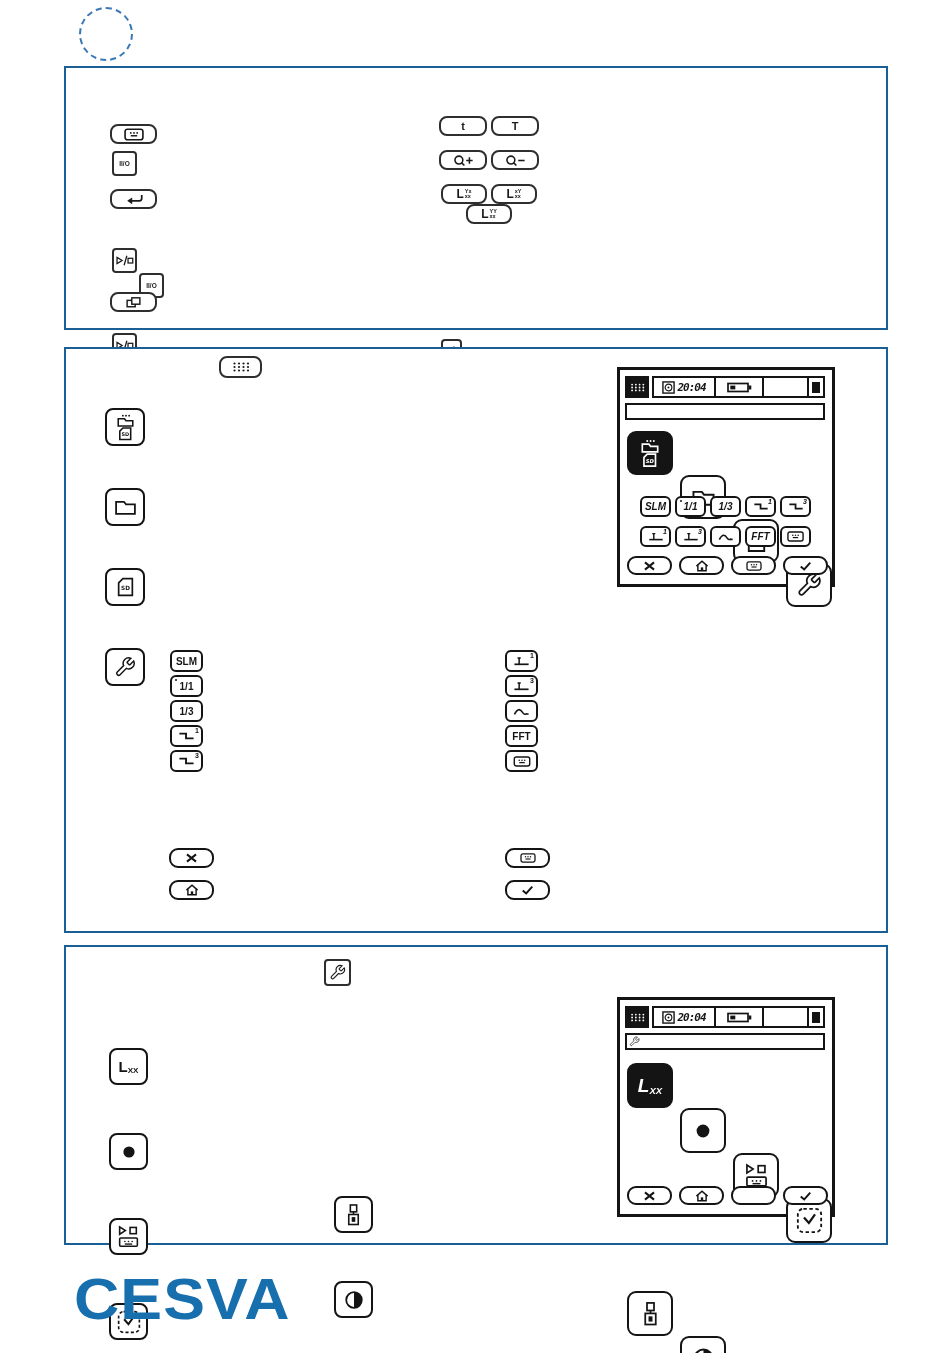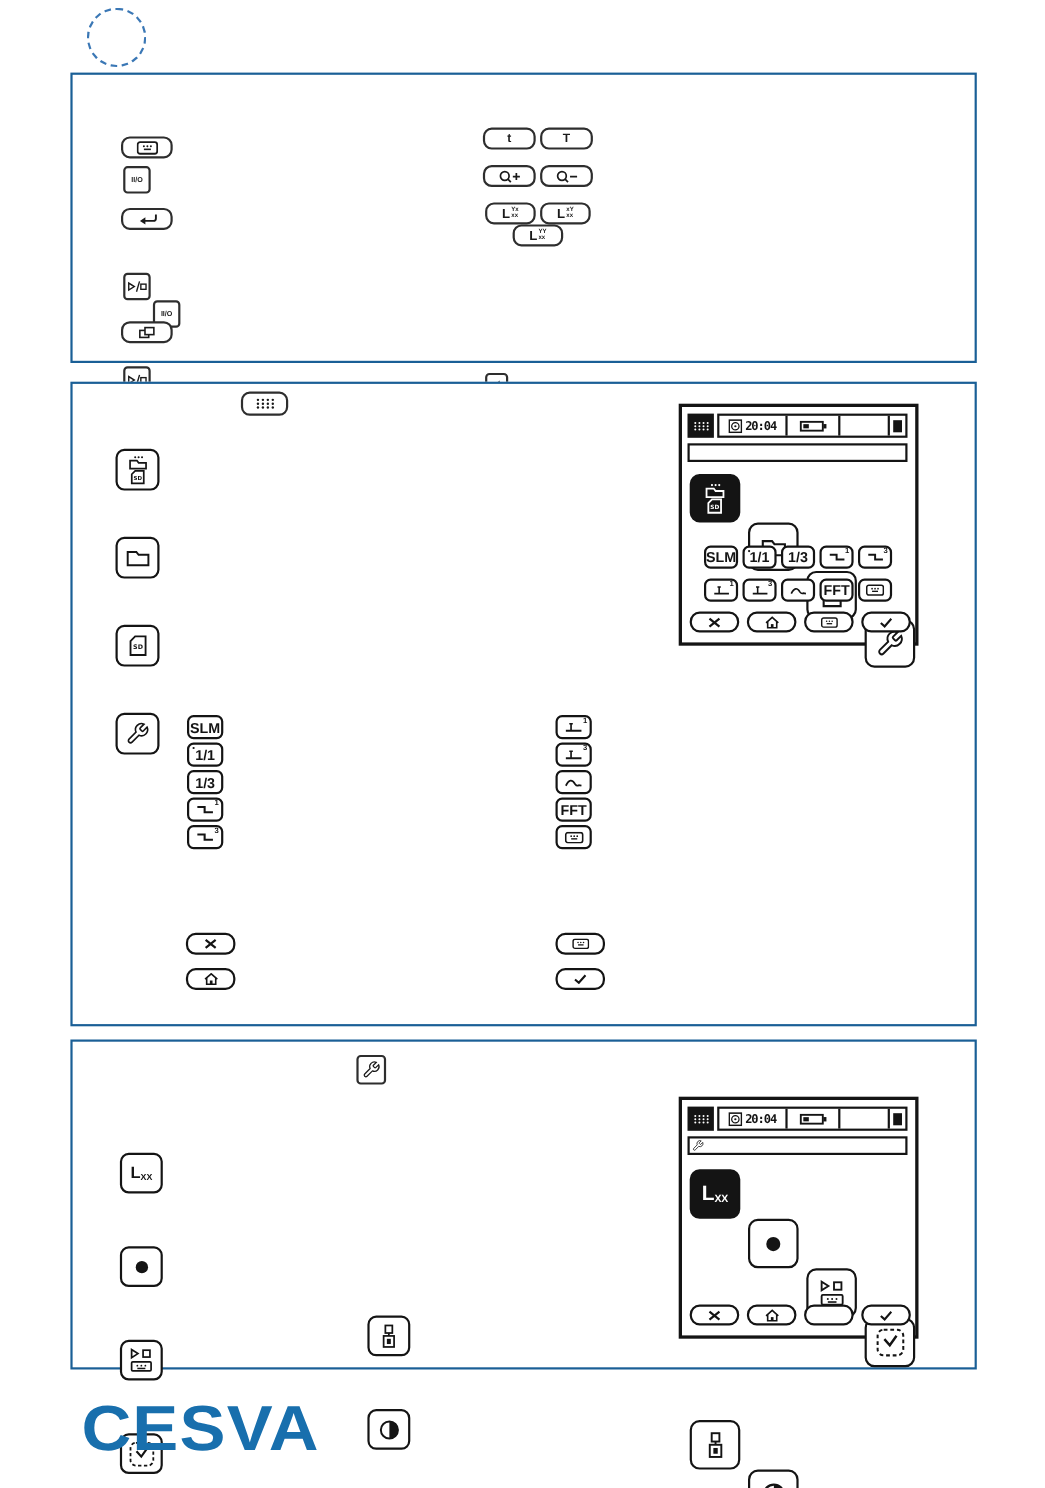--- a/index.html
+++ b/index.html
@@ -17,32 +17,32 @@
   .keytxt{font-weight:bold;font-size:11px;}
   
   .lkm{font-weight:bold;font-size:12px;line-height:10px;}
   .lkstack{display:flex;flex-direction:column;margin-left:1px;}
   .lkstack i{font-style:normal;font-weight:bold;font-size:5.5px;line-height:5px;display:block;}
   .lmain{font-weight:bold;font-size:19px;line-height:16px;}
   .lsub{font-weight:bold;font-size:9.5px;margin-top:9px;}
   .lmain.md{font-size:15px;line-height:13px;}
   .lsub.md{font-size:8px;margin-top:7px;}
   
-  .screen{border:3px solid #141414;background:#fff;color:#141414;}
+  .screen{border:3px solid #141414;background:#fff;color:#141414;font-style:italic;}
   .statusbar{display:flex;border:2px solid #141414;align-items:stretch;}
   .seg{display:flex;align-items:center;justify-content:center;gap:2px;}
   .seg.br{border-right:2px solid #141414;}
   .seg.grow{flex:1;}
   .seg.stop{border-left:2px solid #141414;width:14px;}
   .blacksq{width:8px;height:11px;background:#141414;}
   .menutile{background:#141414;display:flex;align-items:center;justify-content:center;color:#fff;}
   .timetxt{font-family:"DejaVu Sans Mono",monospace;font-weight:bold;font-size:11px;letter-spacing:-1px;}
   .inputbar{border:2px solid #141414;display:flex;align-items:center;padding-left:2px;}
   .skey{position:absolute;box-sizing:border-box;border:2px solid #141414;border-radius:6px;background:#fff;display:flex;align-items:center;justify-content:center;color:#141414;}
-  .skey .klabel{font-size:13px;}
+  .skey .klabel{font-size:10px;}
   .supd{position:absolute;right:2px;top:0px;font-weight:bold;font-size:7px;line-height:8px;}
   .dm{position:absolute;left:2.5px;top:1.5px;width:2.6px;height:2.6px;border-radius:50%;background:currentColor;}
   .bpill{position:absolute;box-sizing:border-box;border:2px solid #141414;border-radius:9px;background:#fff;display:flex;align-items:center;justify-content:center;color:#141414;}
   .logo{font-weight:bold;font-size:58px;line-height:50px;color:#186fad;letter-spacing:1px;transform:scaleX(1.08);transform-origin:left center;font-family:"Liberation Sans","DejaVu Sans",sans-serif;}
   svg{display:block;}
   .defs{position:absolute;width:0;height:0;overflow:hidden;}
 </style>
 </head>
 <body>
 

